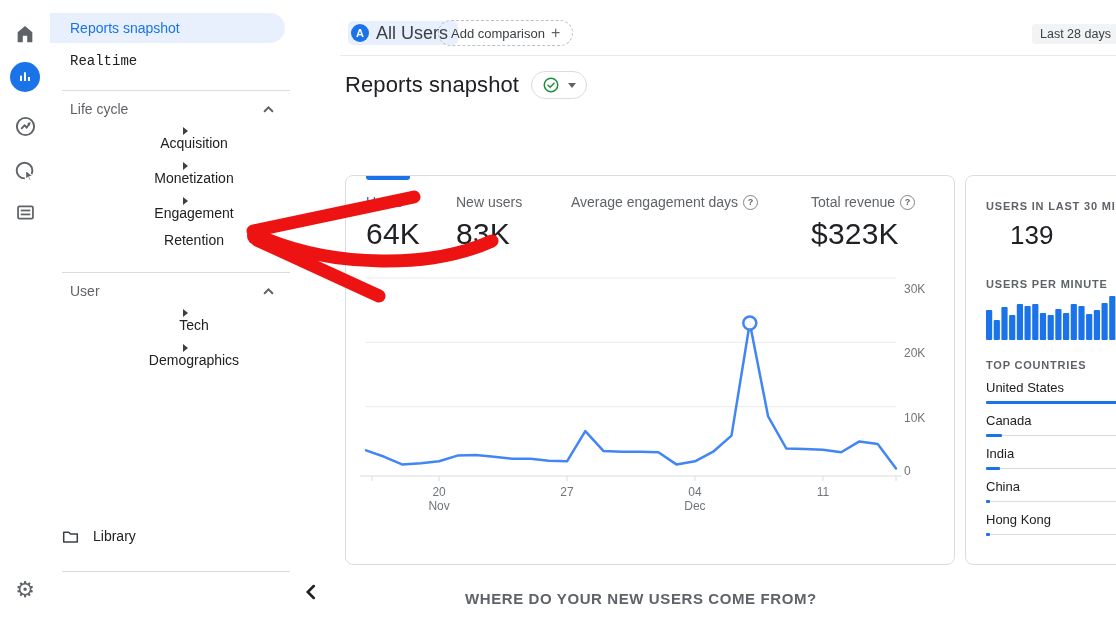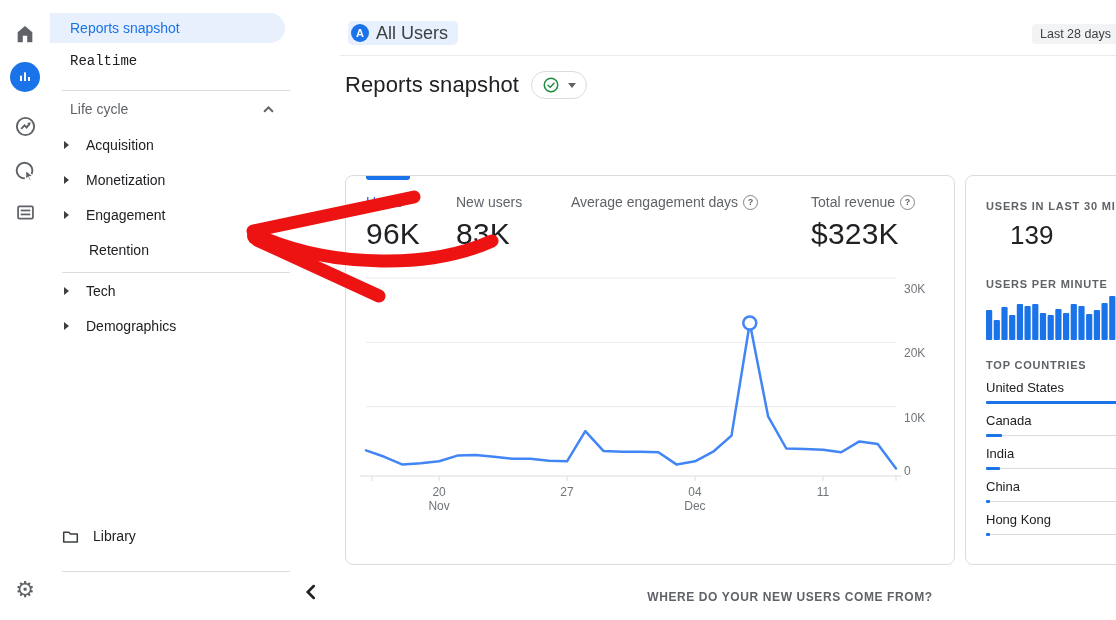--- a/index.html
+++ b/index.html
@@ -14,21 +14,21 @@
 
   
   .drawer{position:absolute;left:50px;top:0;width:260px;height:620px;background:#fff;font-size:14px;}
   .nav-pill{margin-top:13px;height:30px;width:235px;background:#e8f0fe;border-radius:0 16px 16px 0;
             display:flex;align-items:center;padding-left:20px;box-sizing:border-box;cursor:pointer;}
   .nav-pill span{color:#1a73e8;font-weight:500;}
   .nav-row{height:36px;display:flex;align-items:center;padding-left:20px;cursor:pointer;color:#202124;font-family:Liberation Mono, monospace;}
   .nav-divider{height:1px;background:#dadce0;margin:0 18px 0 12px;width:228px;border:none;}
   .nav-header{height:36px;display:flex;align-items:center;justify-content:space-between;
               padding:0 36px 0 20px;color:#5f6368;cursor:pointer;}
-  .nav-item{height:35px;display:flex;align-items:center;padding-left:14px;cursor:pointer;color:#202124;}
+  .nav-item{height:35px;display:flex;align-items:center;padding-left:14px;cursor:pointer;color:#202124;flex-direction:column;}
   .tri{width:0;height:0;border-left:5px solid #3c4043;border-top:4px solid transparent;
        border-bottom:4px solid transparent;margin-right:3px;}
   .tri-placeholder{width:8px;margin-right:3px;}
   .nav-item .lbl{margin-left:14px;}
   .library-row{position:absolute;left:12px;top:528px;display:flex;align-items:center;cursor:pointer;}
   .library-row .lbl{margin-left:14px;}
   .drawer-footer-divider{position:absolute;left:12px;top:571px;width:228px;height:1px;background:#dadce0;}
   .collapse-btn{position:absolute;left:254px;top:584px;cursor:pointer;}
 
   
@@ -69,22 +69,22 @@
   .rt-card{left:655px;top:175px;width:230px;height:390px;overflow:hidden;}
   .rt-head{font-size:11px;font-weight:bold;letter-spacing:.8px;color:#5f6368;white-space:nowrap;}
   .rt-value{font-size:26px;color:#202124;}
   .rt-abs{position:absolute;left:20px;}
   .country-row{margin-bottom:9px;cursor:default;}
   .country-name{font-size:13px;font-weight:500;color:#202124;}
   .country-track{position:relative;height:3px;margin-top:6px;width:200px;}
   .country-track .track-bg{position:absolute;left:0;right:-20px;top:1px;height:1px;background:#dadce0;}
   .country-track .track-fill{position:absolute;left:0;top:0;height:3px;background:#1a73e8;border-radius:1px;}
 
-  .section-heading{position:absolute;left:155px;top:590px;width:650px;text-align:center;
-                   font-size:12px;font-weight:bold;letter-spacing:.6px;color:#5f6368;}
+  .section-heading{position:absolute;left:155px;top:590px;width:650px;
+                   font-size:15px;font-weight:bold;letter-spacing:.6px;color:#5f6368;}
 
   .arrow-overlay{position:absolute;left:0;top:0;z-index:30;pointer-events:none;}
   svg text{font-family:"Liberation Sans",sans-serif;}
 </style>
 </head>
 <body>
 
 <div class="screen">
 
   <div class="rail">
@@ -152,20 +152,26 @@
         </div>
         <div class="nav-item">
           <span class="tri"></span>
           <span class="lbl">Engagement</span>
         </div>
         <div class="nav-item">
           <span class="tri-placeholder"></span>
           <span class="lbl">Retention</span>
         </div>
         <div class="nav-divider" style="margin-top: 5px;"></div>
+        <div class="nav-header">
+          <span>User</span>
+          <svg width="11" height="8" viewBox="0 0 10 7">
+            <path d="M1.5 5.5 L5 2 L8.5 5.5" stroke="#5f6368" stroke-width="1.8" fill="none" stroke-linecap="round"></path>
+          </svg>
+        </div>
         <div class="nav-item">
           <span class="tri"></span>
           <span class="lbl">Tech</span>
         </div>
         <div class="nav-item">
           <span class="tri"></span>
           <span class="lbl">Demographics</span>
         </div>
       </div>
 
@@ -180,20 +186,24 @@
       <svg width="13" height="16" viewBox="0 0 12 14">
           <path d="M9 1.5 L3.5 7 L9 12.5" stroke="#202124" stroke-width="2.4" fill="none" stroke-linecap="round"></path>
         </svg>
     </div>
   </div>
 
   <div class="main">
     <div class="segment-chip">
       <span class="avatar-a">A</span>
       <span class="lbl">All Users</span>
+    </div>
+    <div class="add-comparison">
+      <span class="lbl">Add comparison</span>
+      <span class="plus">+</span>
     </div>
     <div class="date-area">
       <span class="date-chip">Last 28 days</span>
 
     </div>
     <div class="topbar-divider"></div>
 
     <div class="page-title-row">
       <span class="page-title">Reports snapshot</span>
       <span class="title-pill">
@@ -205,21 +215,21 @@
       </span>
     </div>
 
     <div class="card metric-card">
       <div class="tab-indicator"></div>
 
       <div class="scorecard active" style="left:20px;">
         <div class="sc-label">
             <span>Users</span>
           </div>
-        <div class="sc-value">96K</div>
+        <div class="sc-value">64K</div>
       </div>
       <div class="scorecard" style="left:110px;">
         <div class="sc-label">
             <span>New users</span>
           </div>
         <div class="sc-value">83K</div>
       </div>
       <div class="scorecard" style="left:225px;">
         <div class="sc-label">
             <span>Average engagement days</span>

